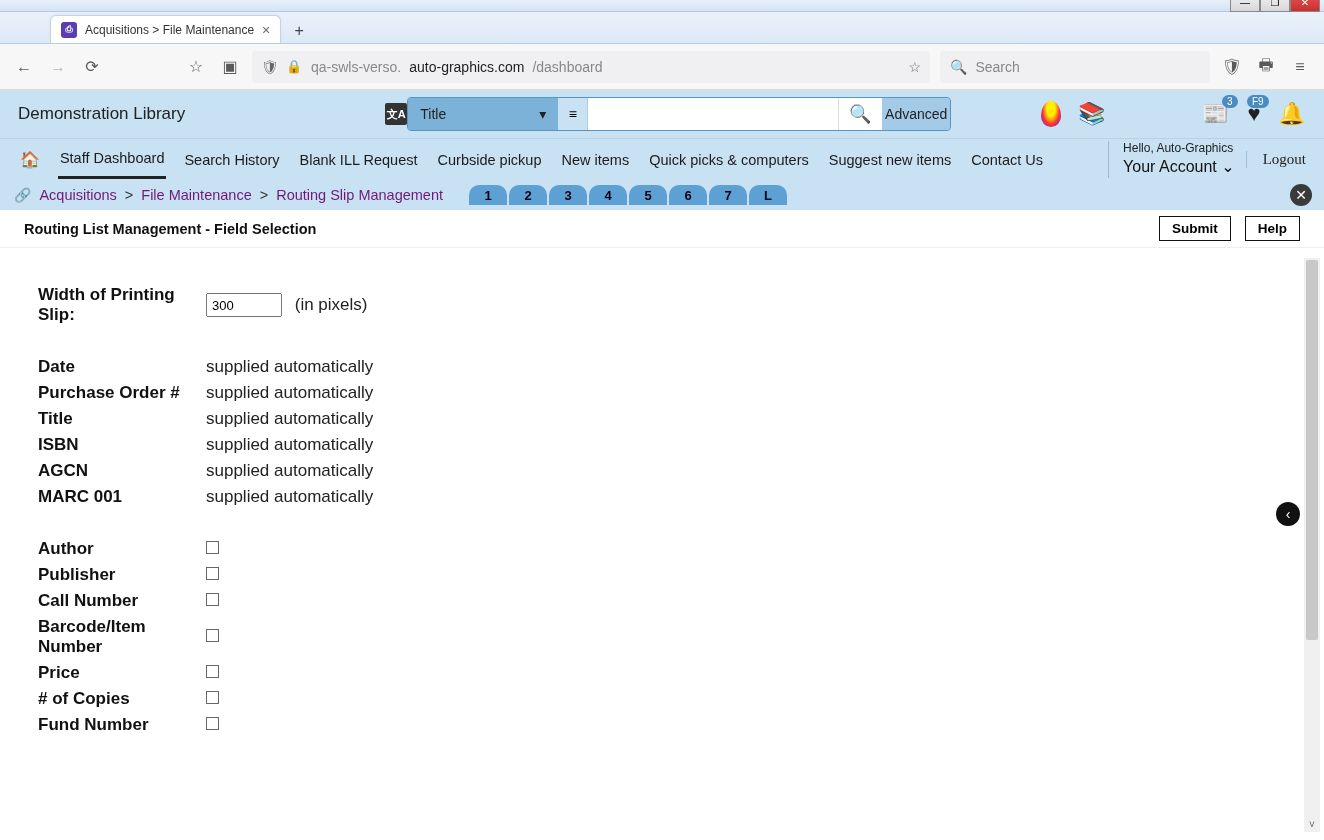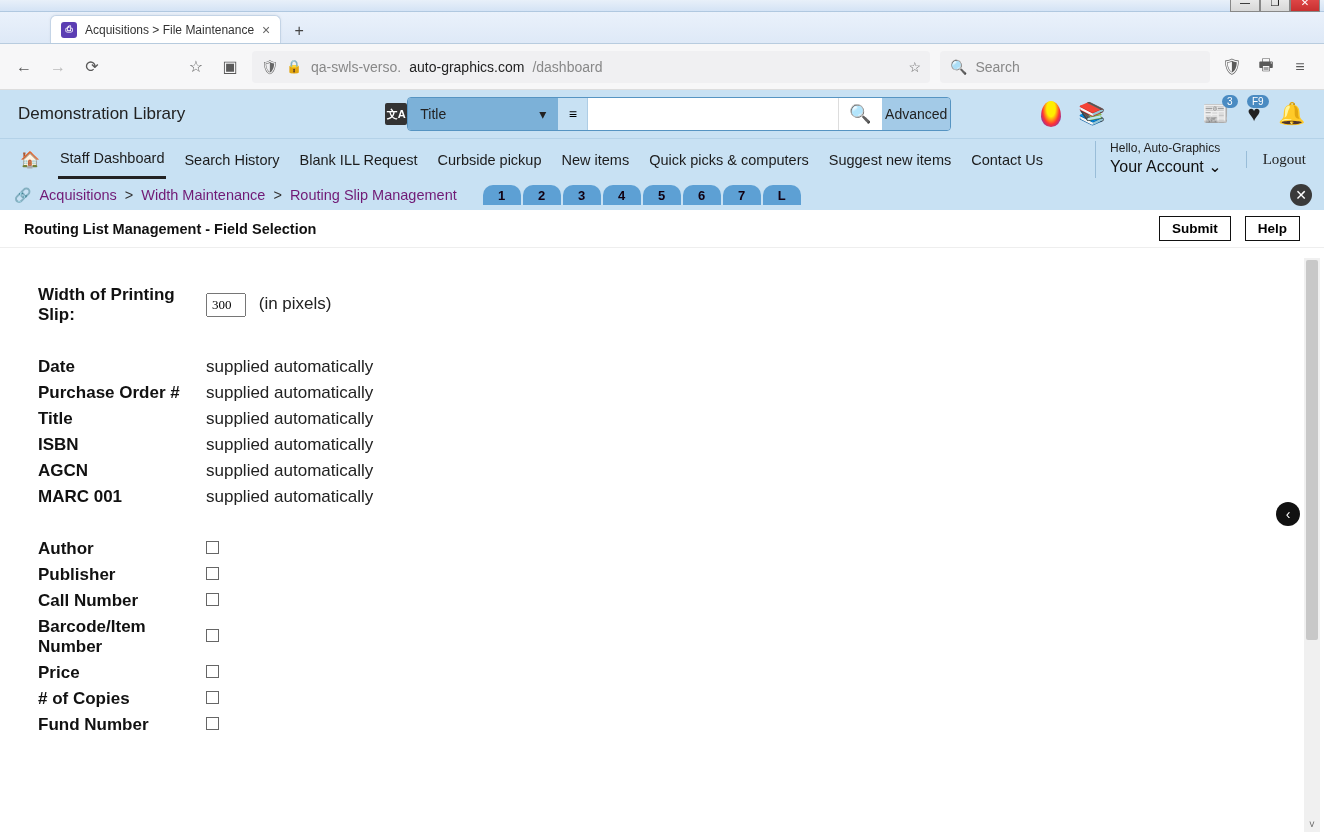--- a/index.html
+++ b/index.html
@@ -42,21 +42,21 @@
 .header-right { margin-left: auto; display: flex; align-items: center; gap: 18px; }
 .hdr-icon { position: relative; font-size: 22px; color: #222; }
 .badge { position: absolute; top: -6px; right: -8px; background: #4a8bc2; color: #fff; font-size: 10px; border-radius: 8px; padding: 1px 5px; }
 .balloon-icon { width: 20px; height: 26px; background: radial-gradient(ellipse at 50% 30%, #ffee00 30%, #ff3333 60%, #3333ff 100%); border-radius: 50% 50% 50% 50% / 60% 60% 40% 40%; }
 
 
 .nav-bar { height: 42px; background: #c8e1f3; display: flex; align-items: center; padding: 0 18px; gap: 16px; border-top: 1px solid #b4d2e8; }
 .nav-bar a { color: #1c1c1c; text-decoration: none; font-size: 14.5px; padding: 10px 2px; }
 .nav-bar a.active { border-bottom: 3px solid #222; }
 .nav-bar .home-ic { font-size: 16px; }
-.nav-right { margin-left: auto; display: flex; align-items: center; gap: 24px; }
+.nav-right { margin-left: auto; display: flex; align-items: center; gap: 11px; }
 .account-block { display: flex; flex-direction: column; border-left: 1px solid #99bdd8; padding-left: 14px; line-height: 1.3; }
 .account-block .hello { font-size: 12px; color: #222; }
 .account-block .acct { font-size: 16px; color: #111; }
 .logout { border-left: 1px solid #99bdd8; padding-left: 16px; font-size: 15px; color: #222; font-family: Liberation Serif, serif; }
 
 
 .crumb-bar { height: 30px; background: #c8e1f3; display: flex; align-items: center; padding: 0 14px; gap: 8px; font-size: 14.5px; position: relative; }
 .crumb-bar .link-ic { font-size: 14px; color: #222; }
 .crumb-bar a { color: #701a75; text-decoration: none; }
 .crumb-sep { color: #333; }
@@ -70,21 +70,21 @@
 .title-row .actions { margin-left: auto; display: flex; gap: 14px; }
 .title-row button { background: #fff; border: 1px solid #111; padding: 4px 12px; font-size: 13.5px; font-weight: bold; }
 
 
 .content-wrap { position: absolute; top: 252px; left: 8px; right: 20px; bottom: 8px; overflow: hidden; }
 .content { height: 100%; overflow-y: auto; padding: 30px 24px 20px 24px; }
 .form-table { border-collapse: collapse; }
 .form-table td { vertical-align: middle; padding: 3px 6px; font-size: 17px; }
 .form-table td.lbl { font-weight: bold; color: #111; width: 168px; }
 .form-table td.val { color: #222; }
-.form-table input[type=text] { width: 40px; height: 24px; padding: 2px 4px; font-size: 13px; font-family: Liberation Serif, serif; }
+.form-table input[type=text] { width: 76px; height: 24px; padding: 2px 4px; font-size: 13px; }
 .spacer-row td { height: 26px; }
 .chk { width: 13px; height: 13px; border: 1px solid #666; display: inline-block; background: #fff; }
 
 
 .scroll-track { position: absolute; right: 4px; top: 258px; width: 16px; bottom: 8px; background: #f0f0f0; }
 .scroll-thumb { position: absolute; left: 2px; right: 2px; top: 2px; height: 380px; background: #c8c8c8; border-radius: 2px; }
 .scroll-up, .scroll-down { position: absolute; left: 0; right: 0; height: 16px; display: flex; align-items: center; justify-content: center; font-size: 10px; color: #666; }
 .scroll-up { top: 0; } .scroll-down { bottom: 0; }
 
 
@@ -179,21 +179,21 @@
       <span class="acct"><span>Your Account</span> <span>⌄</span></span>
     </div>
     <div class="logout">Logout</div>
   </div>
 </div>
 
 <div class="crumb-bar">
   <span class="link-ic">🔗</span>
   <a href="#">Acquisitions</a>
   <span class="crumb-sep">&gt;</span>
-  <a href="#">Width Maintenance</a>
+  <a href="#">File Maintenance</a>
   <span class="crumb-sep">&gt;</span>
   <a href="#">Routing Slip Management</a>
   <div class="page-tabs">
     <div class="page-tab">1</div>
     <div class="page-tab">2</div>
     <div class="page-tab">3</div>
     <div class="page-tab">4</div>
     <div class="page-tab">5</div>
     <div class="page-tab">6</div>
     <div class="page-tab">7</div>

